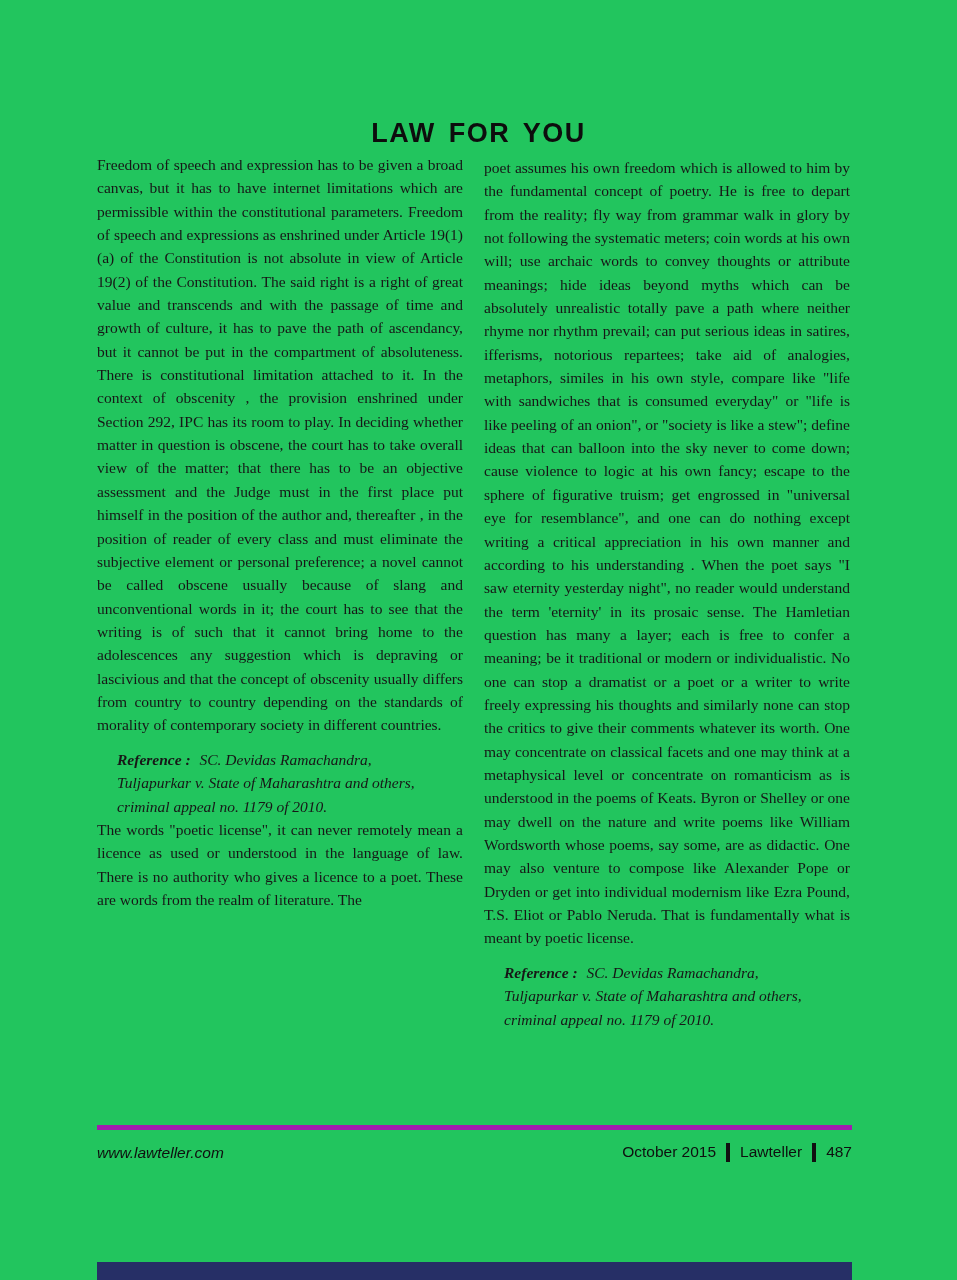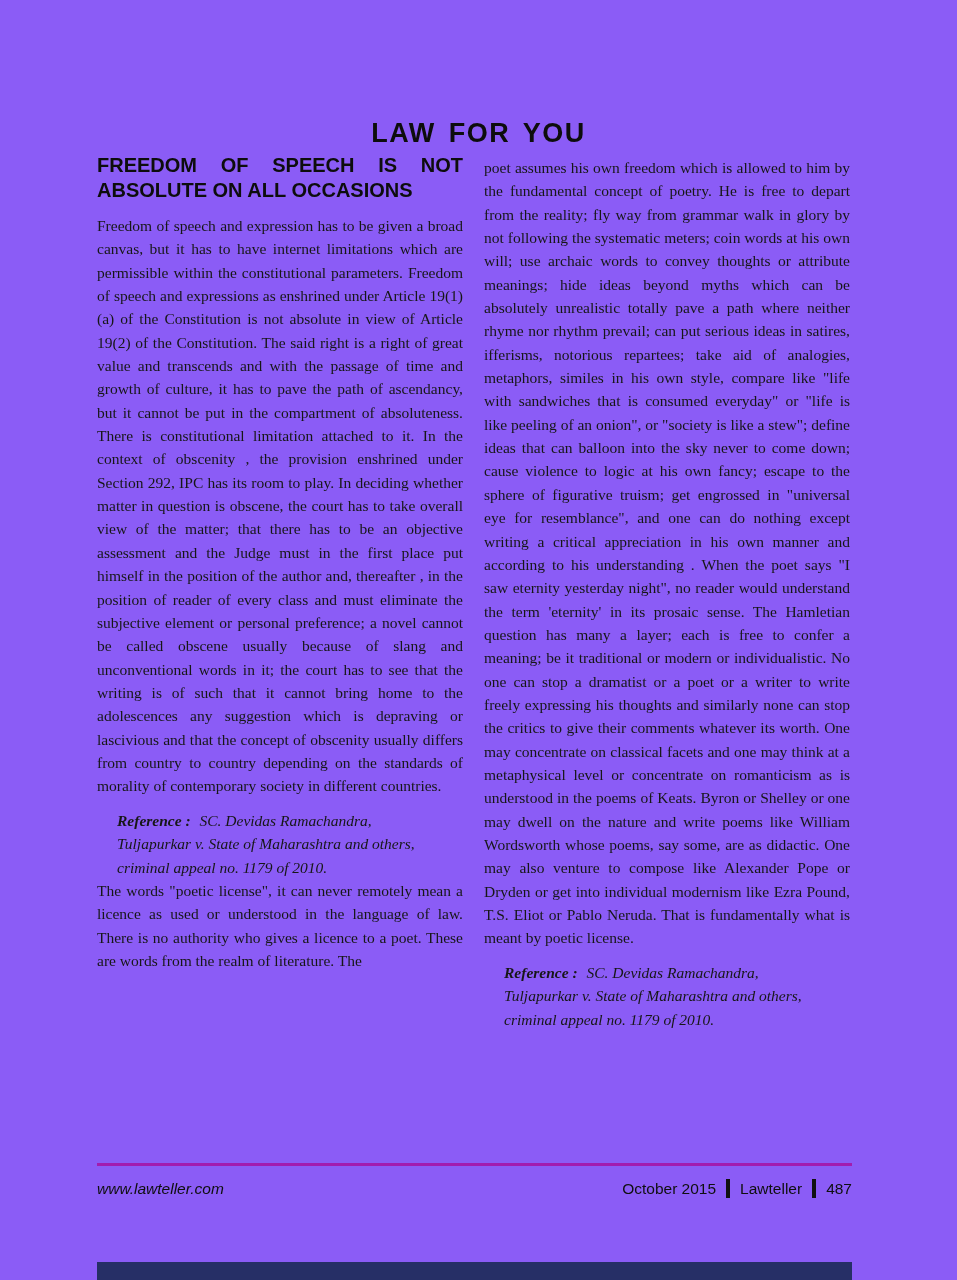--- a/index.html
+++ b/index.html
@@ -1,21 +1,21 @@
 <!DOCTYPE html>
 <html><head>
 <meta charset="utf-8">
 <style>
   * { margin: 0; padding: 0; box-sizing: border-box; }
   html, body { background: #ffffff; }
   .page {
     position: relative;
     width: 957px;
     height: 1280px;
-    background: #8b5cf6;
+    background: #22c55e;
     overflow: hidden;
     font-family: "Liberation Serif", serif;
     color: #141414;
   }
   .masthead {
     position: absolute;
     top: 118px;
     left: 0;
     width: 100%;
     text-align: center;
@@ -54,33 +54,33 @@
     font-style: italic;
     font-size: 15.5px;
     line-height: 23.5px;
     color: #171717;
   }
   .ref-label { margin-right: 5px; font-weight: bold; font-style: italic; }
   .pl-heading { margin: 20px 0 10px 0; }
   .footer {
     position: absolute;
     left: 97px;
-    top: 1163px;
+    top: 1125px;
     width: 755px;
-    border-top: 3px solid #a21caf;
+    border-top: 5px solid #a21caf;
     padding-top: 13px;
     display: flex;
     justify-content: space-between;
     align-items: center;
     font-family: "Liberation Sans", sans-serif;
     font-size: 15.5px;
     color: #0f0f0f;
   }
   .site { font-style: italic; }
-  .issue-info { display: inline-flex; align-items: center; }
+  .issue-info { display: inline-flex; }
   .vbar {
     display: inline-block;
     width: 4px;
     height: 19px;
     background: #111111;
     margin: 0 10px;
   }
   .accent-bar {
     position: absolute;
     left: 97px;
@@ -91,24 +91,20 @@
   }
 </style>
 </head>
 <body>
 
 <div class="page">
 
   <div class="masthead">LAW FOR YOU</div>
 
   <div class="col col-left">
-    <h2 class="art-heading fs-heading">
-      <span class="hl j">FREEDOM OF SPEECH IS NOT</span>
-      <span class="hl">ABSOLUTE ON ALL OCCASIONS</span>
-    </h2>
     <p class="body">Freedom of speech and expression has to be given a broad canvas, but it has to have internet limitations which are permissible within the constitutional parameters. Freedom of speech and expressions as enshrined under Article 19(1)(a) of the Constitution is not absolute in view of Article 19(2) of the Constitution. The said right is a right of great value and transcends and with the passage of time and growth of culture, it has to pave the path of ascendancy, but it cannot be put in the compartment of absoluteness. There is constitutional limitation attached to it. In the context of obscenity , the provision enshrined under Section 292, IPC has its room to play. In deciding whether matter in question is obscene, the court has to take overall view of the matter; that there has to be an objective assessment and the Judge must in the first place put himself in the position of the author and, thereafter , in the position of reader of every class and must eliminate the subjective element or personal preference; a novel cannot be called obscene usually because of slang and unconventional words in it; the court has to see that the writing is of such that it cannot bring home to the adolescences any suggestion which is depraving or lascivious and that the concept of obscenity usually differs from country to country depending on the standards of morality of contemporary society in different countries.</p>
     <p class="reference">
       <span class="ref-label">Reference :</span>
       <span>SC. Devidas Ramachandra, Tuljapurkar v. State of Maharashtra and others, criminal appeal no. 1179 of 2010.</span>
     </p>
     <p class="body">The words "poetic license", it can never remotely mean a licence as used or understood in the language of law. There is no authority who gives a licence to a poet. These are words from the realm of literature. The</p>
   </div>
 
   <div class="col col-right">
     <p class="body">poet assumes his own freedom which is allowed to him by the fundamental concept of poetry. He is free to depart from the reality; fly way from grammar walk in glory by not following the systematic meters; coin words at his own will; use archaic words to convey thoughts or attribute meanings; hide ideas beyond myths which can be absolutely unrealistic totally pave a path where neither rhyme nor rhythm prevail; can put serious ideas in satires, ifferisms, notorious repartees; take aid of analogies, metaphors, similes in his own style, compare like "life with sandwiches that is consumed everyday" or "life is like peeling of an onion", or "society is like a stew"; define ideas that can balloon into the sky never to come down; cause violence to logic at his own fancy; escape to the sphere of figurative truism; get engrossed in "universal eye for resemblance", and one can do nothing except writing a critical appreciation in his own manner and according to his understanding . When the poet says "I saw eternity yesterday night", no reader would understand the term 'eternity' in its prosaic sense. The Hamletian question has many a layer; each is free to confer a meaning; be it traditional or modern or individualistic. No one can stop a dramatist or a poet or a writer to write freely expressing his thoughts and similarly none can stop the critics to give their comments whatever its worth. One may concentrate on classical facets and one may think at a metaphysical level or concentrate on romanticism as is understood in the poems of Keats. Byron or Shelley or one may dwell on the nature and write poems like William Wordsworth whose poems, say some, are as didactic. One may also venture to compose like Alexander Pope or Dryden or get into individual modernism like Ezra Pound, T.S. Eliot or Pablo Neruda. That is fundamentally what is meant by poetic license.</p>

